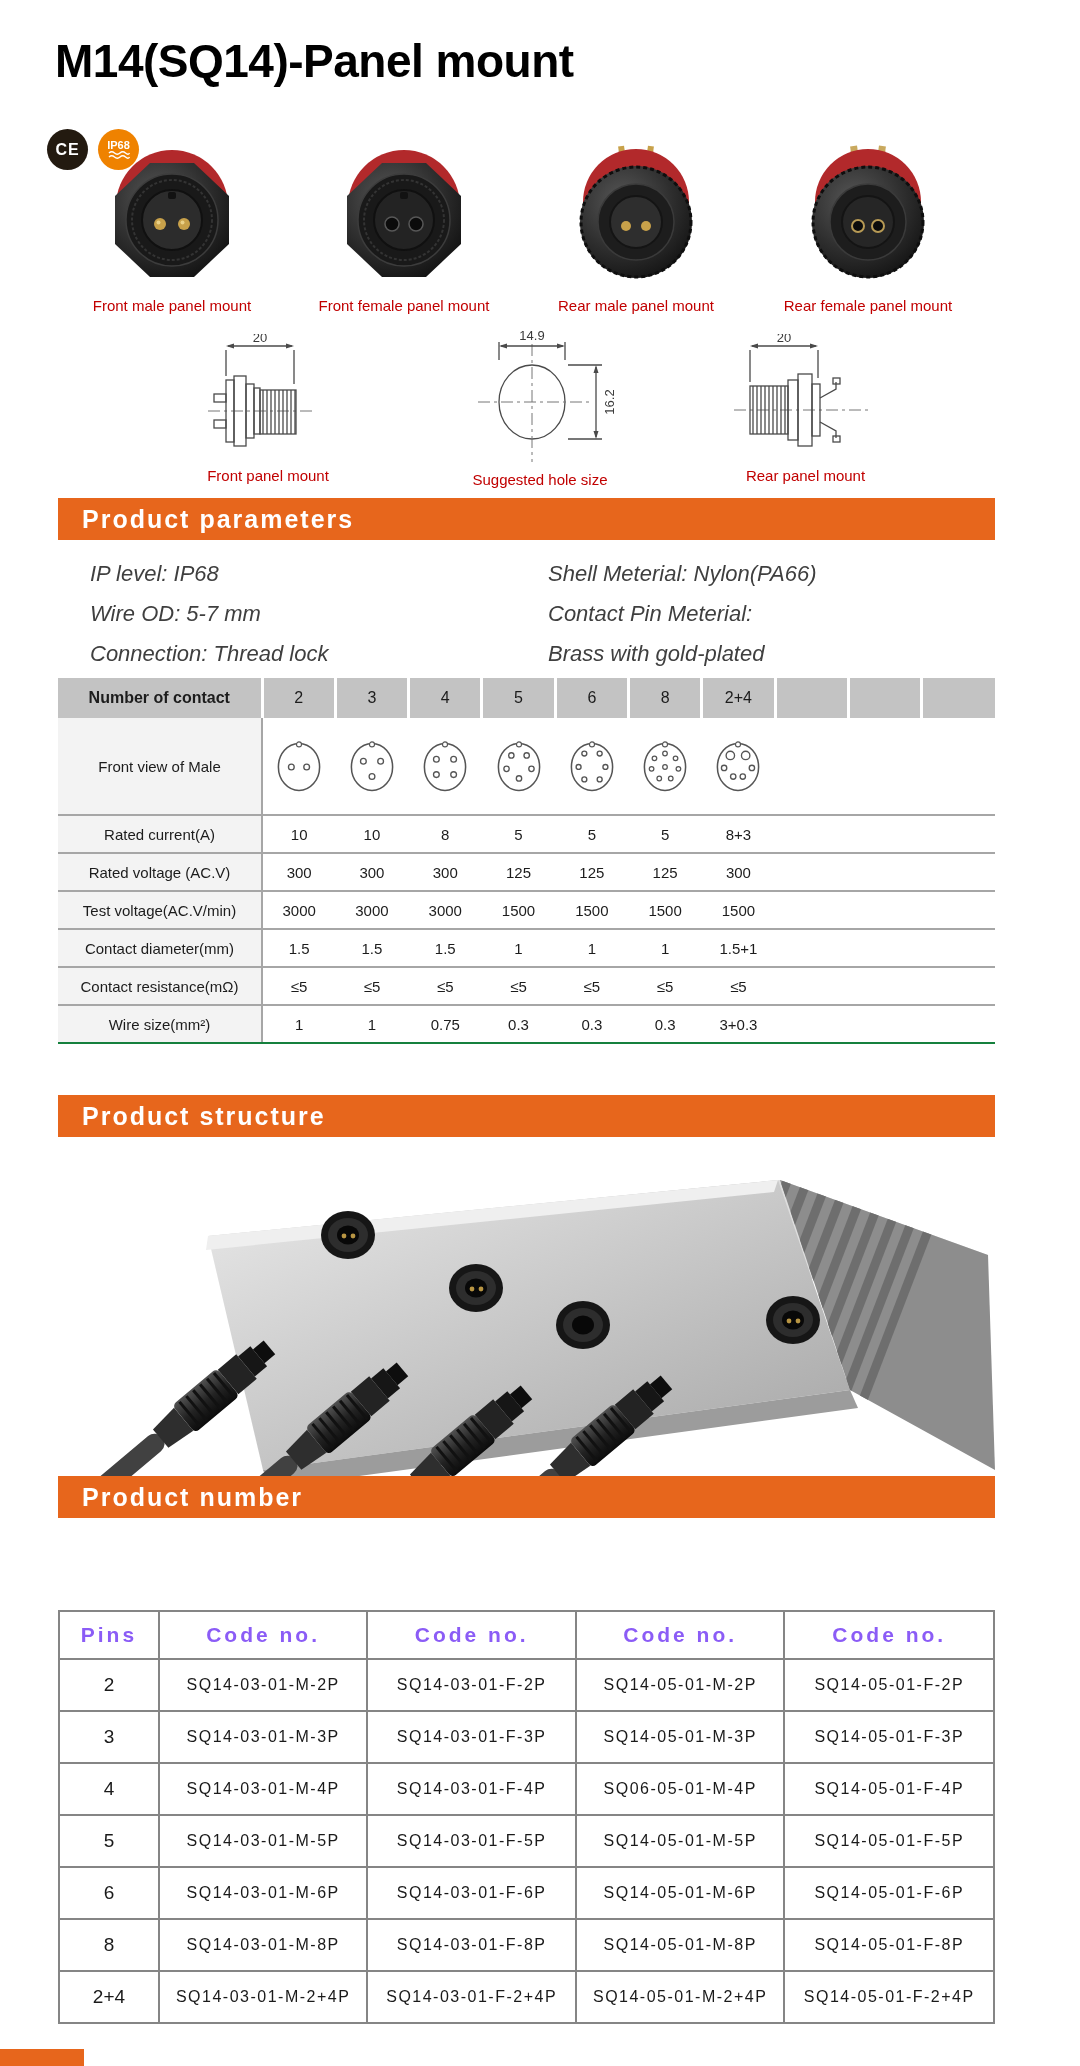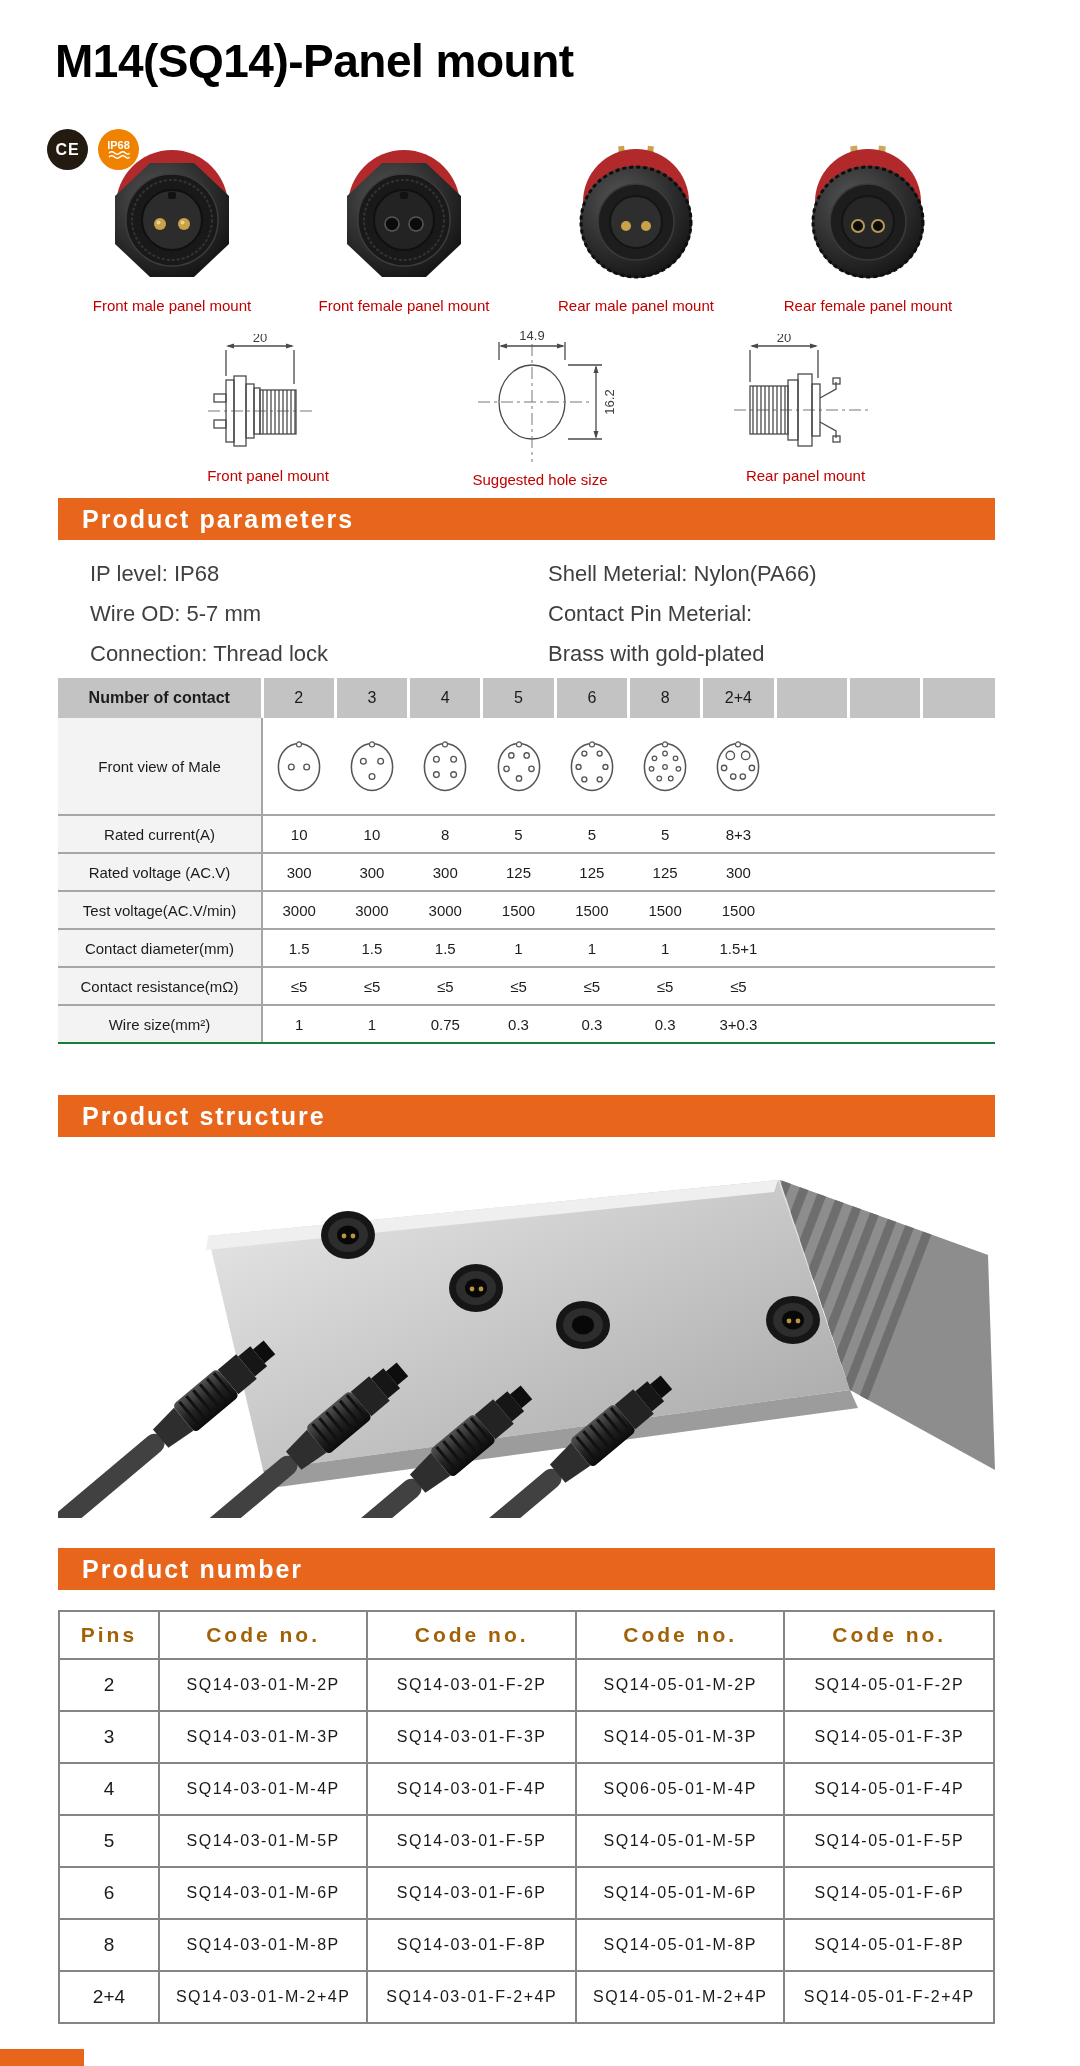--- a/index.html
+++ b/index.html
@@ -28,24 +28,24 @@
   .d-rear{left:688px;top:334px;width:235px;}
   .drawing .red-caption{margin-top:5px;}
   .tline{stroke:#4a4a4a;stroke-width:1.3;fill:none;}
   .dimtxt{font-size:13px;fill:#3a3a3a;}
   .dash{stroke:#777;stroke-width:1;fill:none;stroke-dasharray:12 4 3 4;}
 
   
   .section-bar{position:absolute;left:58px;width:937px;height:42px;background:#e7661c;
                color:#fff;font-size:25px;font-weight:700;letter-spacing:2px;
                display:flex;align-items:center;padding-left:24px;box-sizing:border-box;}
-  .bar-params{top:498px;} .bar-structure{top:1095px;} .bar-number{top:1548px;text-align:center;}
-
-  
-  .params{position:absolute;left:58px;top:554px;width:937px;display:flex;}
+  .bar-params{top:498px;} .bar-structure{top:1095px;} .bar-number{top:1476px;text-align:center;}
+
+  
+  .params{position:absolute;left:58px;top:554px;width:937px;display:flex;font-style:italic;}
   .params ul{list-style:none;margin:0;padding:0;font-size:22px;color:#3f3f3f;line-height:40px;}
   .params ul.pleft{width:458px;margin-left:32px;}
 
   
   .contact-table{position:absolute;left:58px;top:678px;width:937px;border-collapse:collapse;
                  table-layout:fixed;}
   .contact-table th,.contact-table td{padding:0;text-align:center;}
   .contact-table thead th{background:#c3c3c3;height:40px;font-size:16px;font-weight:400;
                           border-left:3px solid #fff;color:#1c1c1c;}
   .contact-table thead th:first-child{border-left:none;font-weight:700;}
@@ -57,21 +57,21 @@
                              font-size:15px;color:#1c1c1c;}
   .contact-table td.val{font-size:15px;color:#1c1c1c;}
   .pins-svg{width:46px;height:54px;vertical-align:middle;}
 
   
   .structure-photo{position:absolute;left:58px;top:1140px;width:937px;height:378px;}
 
   
   .code-table{position:absolute;left:58px;top:1610px;width:937px;border-collapse:collapse;}
   .code-table th,.code-table td{border:2px solid #858585;text-align:center;padding:0;}
-  .code-table th{height:46px;font-size:21px;font-weight:700;letter-spacing:3px;color:#a16207;}
+  .code-table th{height:46px;font-size:21px;font-weight:700;letter-spacing:3px;color:#8b5cf6;}
   .code-table td{height:50px;font-size:16px;letter-spacing:1.5px;color:#1a1a1a;}
   .code-table td.pin{font-size:19px;letter-spacing:0;}
 
   .footer-bar{position:absolute;left:0;top:2049px;width:84px;height:17px;background:#e7661c;}
 </style>
 </head>
 <body>
 
 <div class="page">
 

